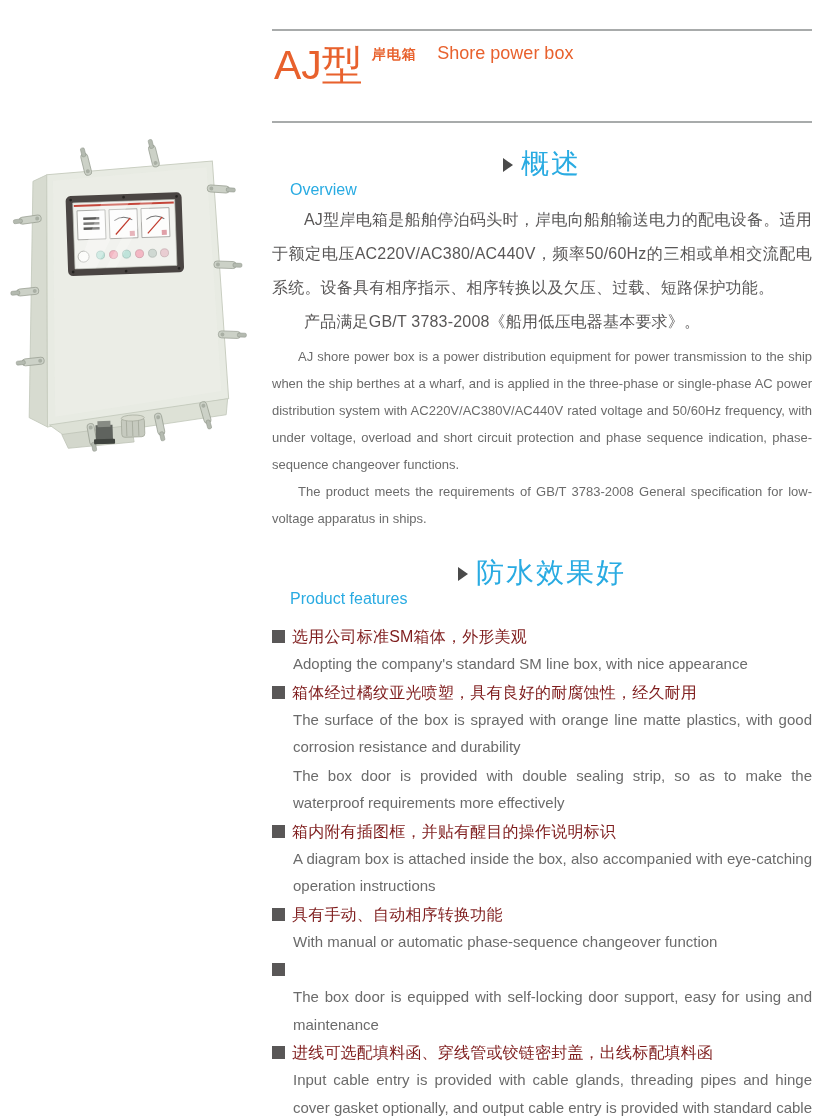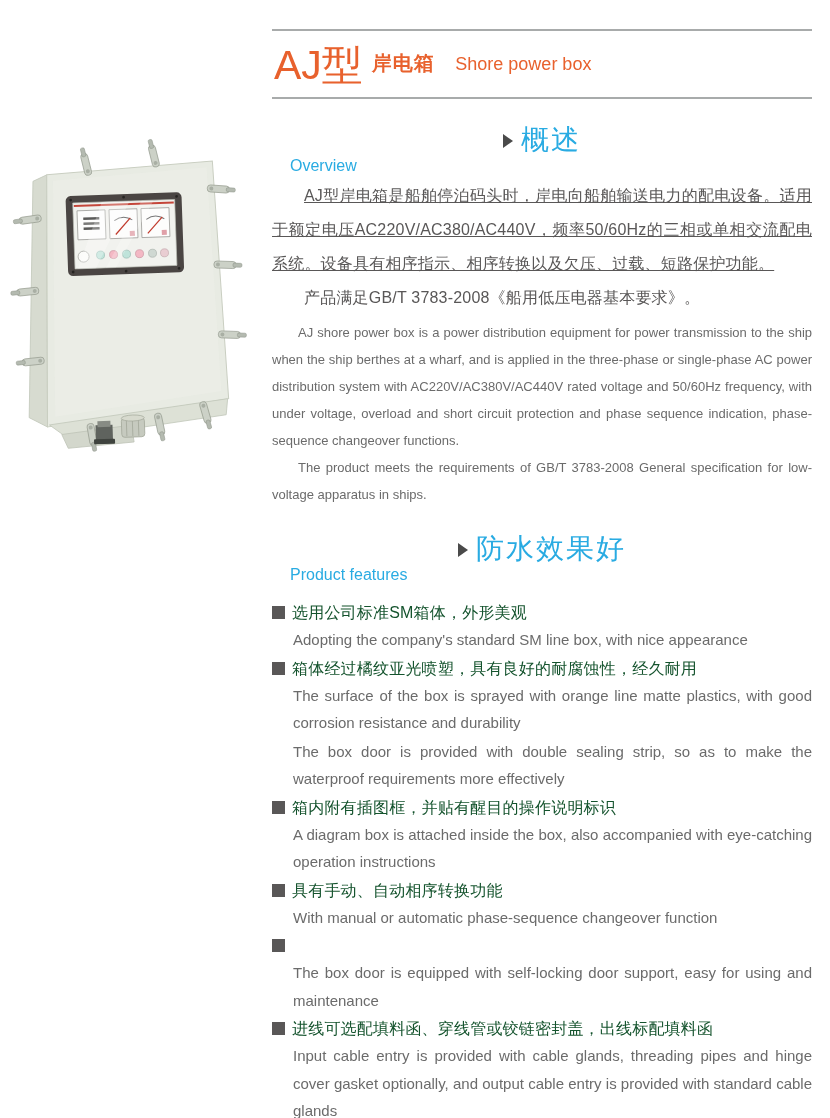--- a/index.html
+++ b/index.html
@@ -9,44 +9,44 @@
   .page { position:absolute; inset:0; background:#fff; }
 
   
   .photo-wrap { position:absolute; left:5px; top:136px; width:252px; height:318px; }
 
   
   .col { position:absolute; left:272px; top:0; width:540px; }
   .rule { height:2px; background:#a8abab; }
   .rule1 { margin-top:29px; }
 
-  .title-block { display:flex; align-items:center; padding:12px 0 11px 2px; height:66px; }
+  .title-block { display:flex; align-items:flex-start; padding:12px 0 11px 2px; height:90px; }
   .model { font-size:41px; line-height:44px; color:#e8612d; letter-spacing:0; }
   .title-sub { margin-left:9px; padding-bottom:2px; color:#e8612d; }
-  .title-sub .zh { font-size:20px; font-weight:bold; line-height:20px; letter-spacing:1px;font-family:Liberation Serif, serif; }
+  .title-sub .zh { font-size:14px; font-weight:bold; line-height:20px; letter-spacing:1px;font-family:Liberation Serif, serif; }
   .title-sub .en { font-size:18px; line-height:20px;margin-left:16px; }
 
   .section-header { margin-top:26px; }
   .sh-row { display:flex; align-items:flex-start;justify-content:center; }
   .tri { width:0; height:0; border-left:10px solid #4a4a4a;
          border-top:7px solid transparent; border-bottom:7px solid transparent;
          margin:9px 8px 0 0; }
   .sh-zh { font-size:28px; line-height:30px; color:#29abe2; letter-spacing:2px; }
   .sh-en { font-size:16px; line-height:22px; color:#29abe2; padding-left:18px; }
 
   .para-zh { font-size:16px; line-height:34px; color:#595757; text-align:justify;
              text-indent:2em; letter-spacing:0.2px; }
-  .para-zh.first { margin-top:2px;text-decoration:underline; }
+  .para-zh.first { margin-top:2px; }
   .para-en { font-size:13px; line-height:27px; color:#6b6b6b; text-align:justify;
              text-indent:2em; }
   .para-en.first { margin-top:4px; }
 
   .features { margin-top:13px; }
   .feat { margin-bottom:1px; }
-  .feat-zh { font-size:16px; line-height:27px; color:#14532d; letter-spacing:0.2px; }
+  .feat-zh { font-size:16px; line-height:27px; color:#7f1d1d; letter-spacing:0.2px; }
   .bullet { display:inline-block; width:13px; height:13px; background:#595757;
             margin-right:7px; vertical-align:-1px; }
   .feat-en { font-size:15px; line-height:27.5px; color:#6b6b6b; text-align:justify;
              padding-left:21px; }
 </style>
 </head>
 <body>
 
 <div class="page">
 

